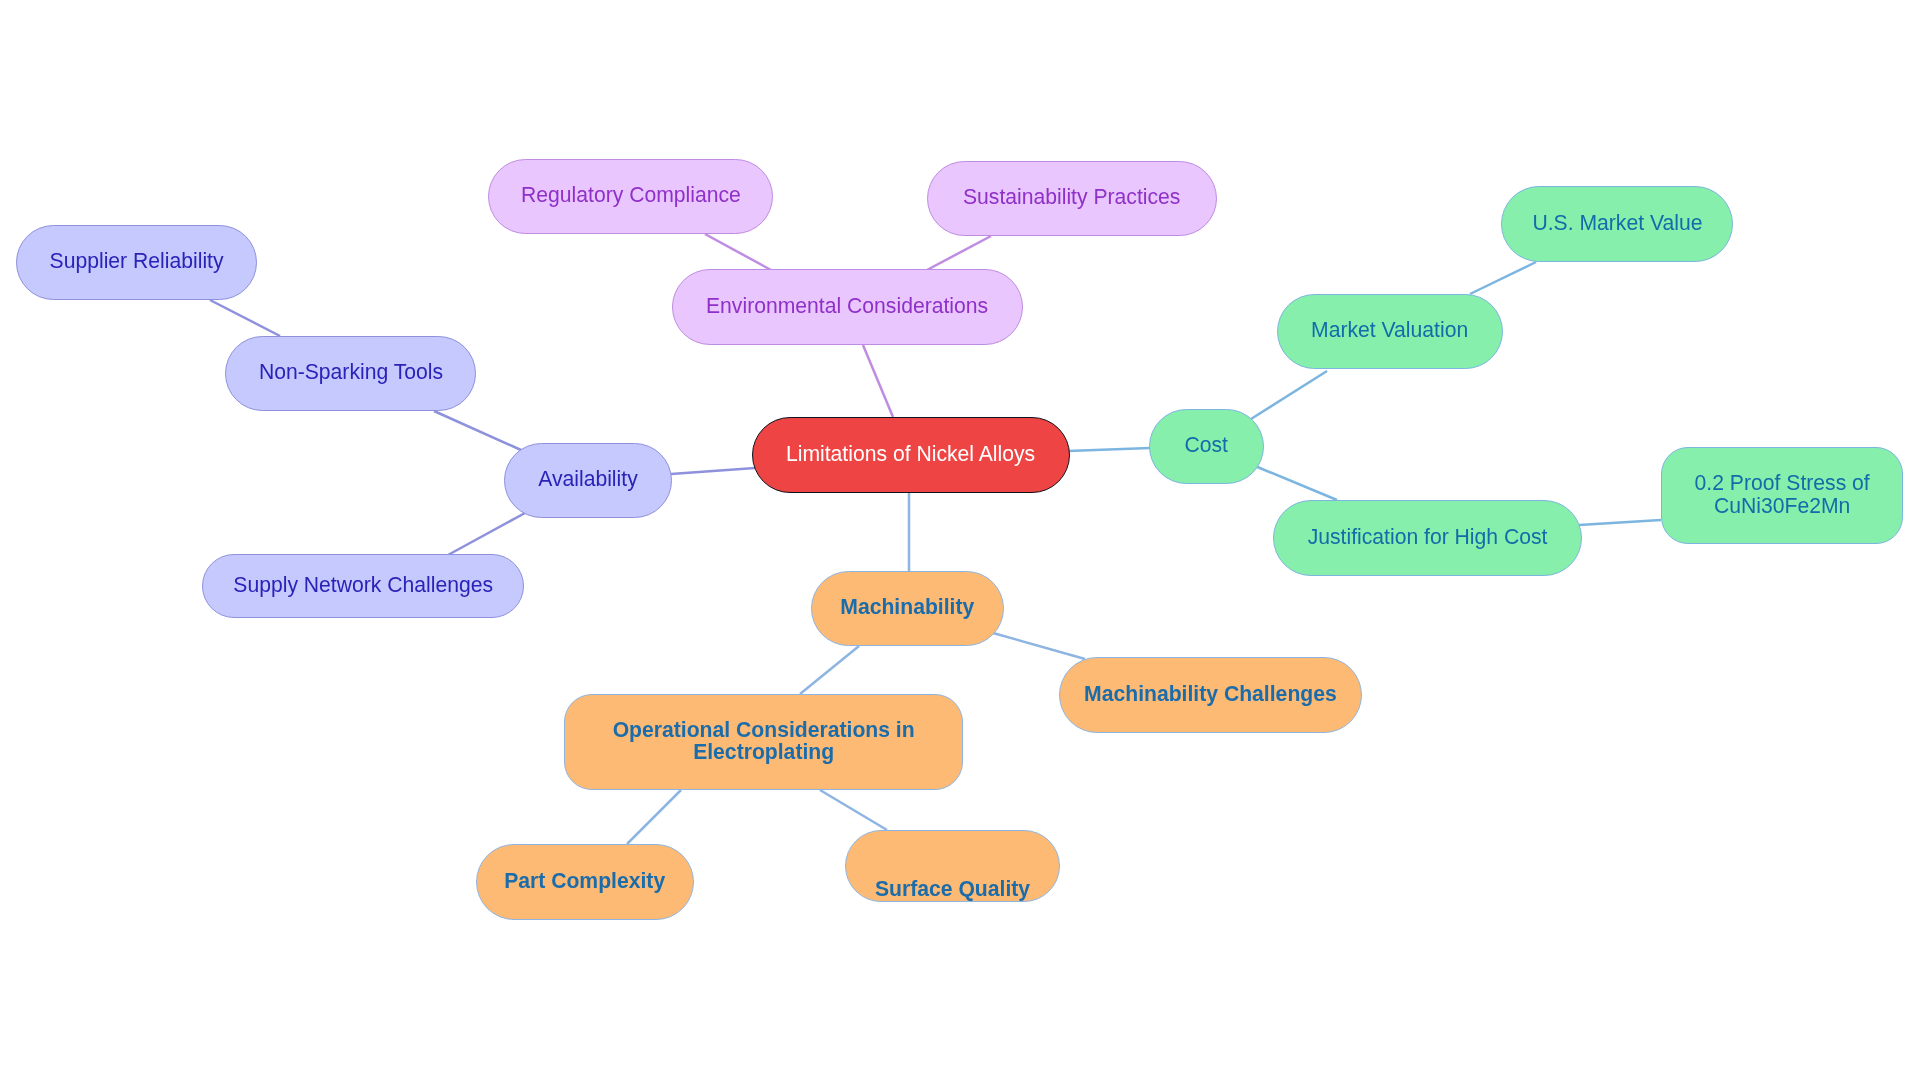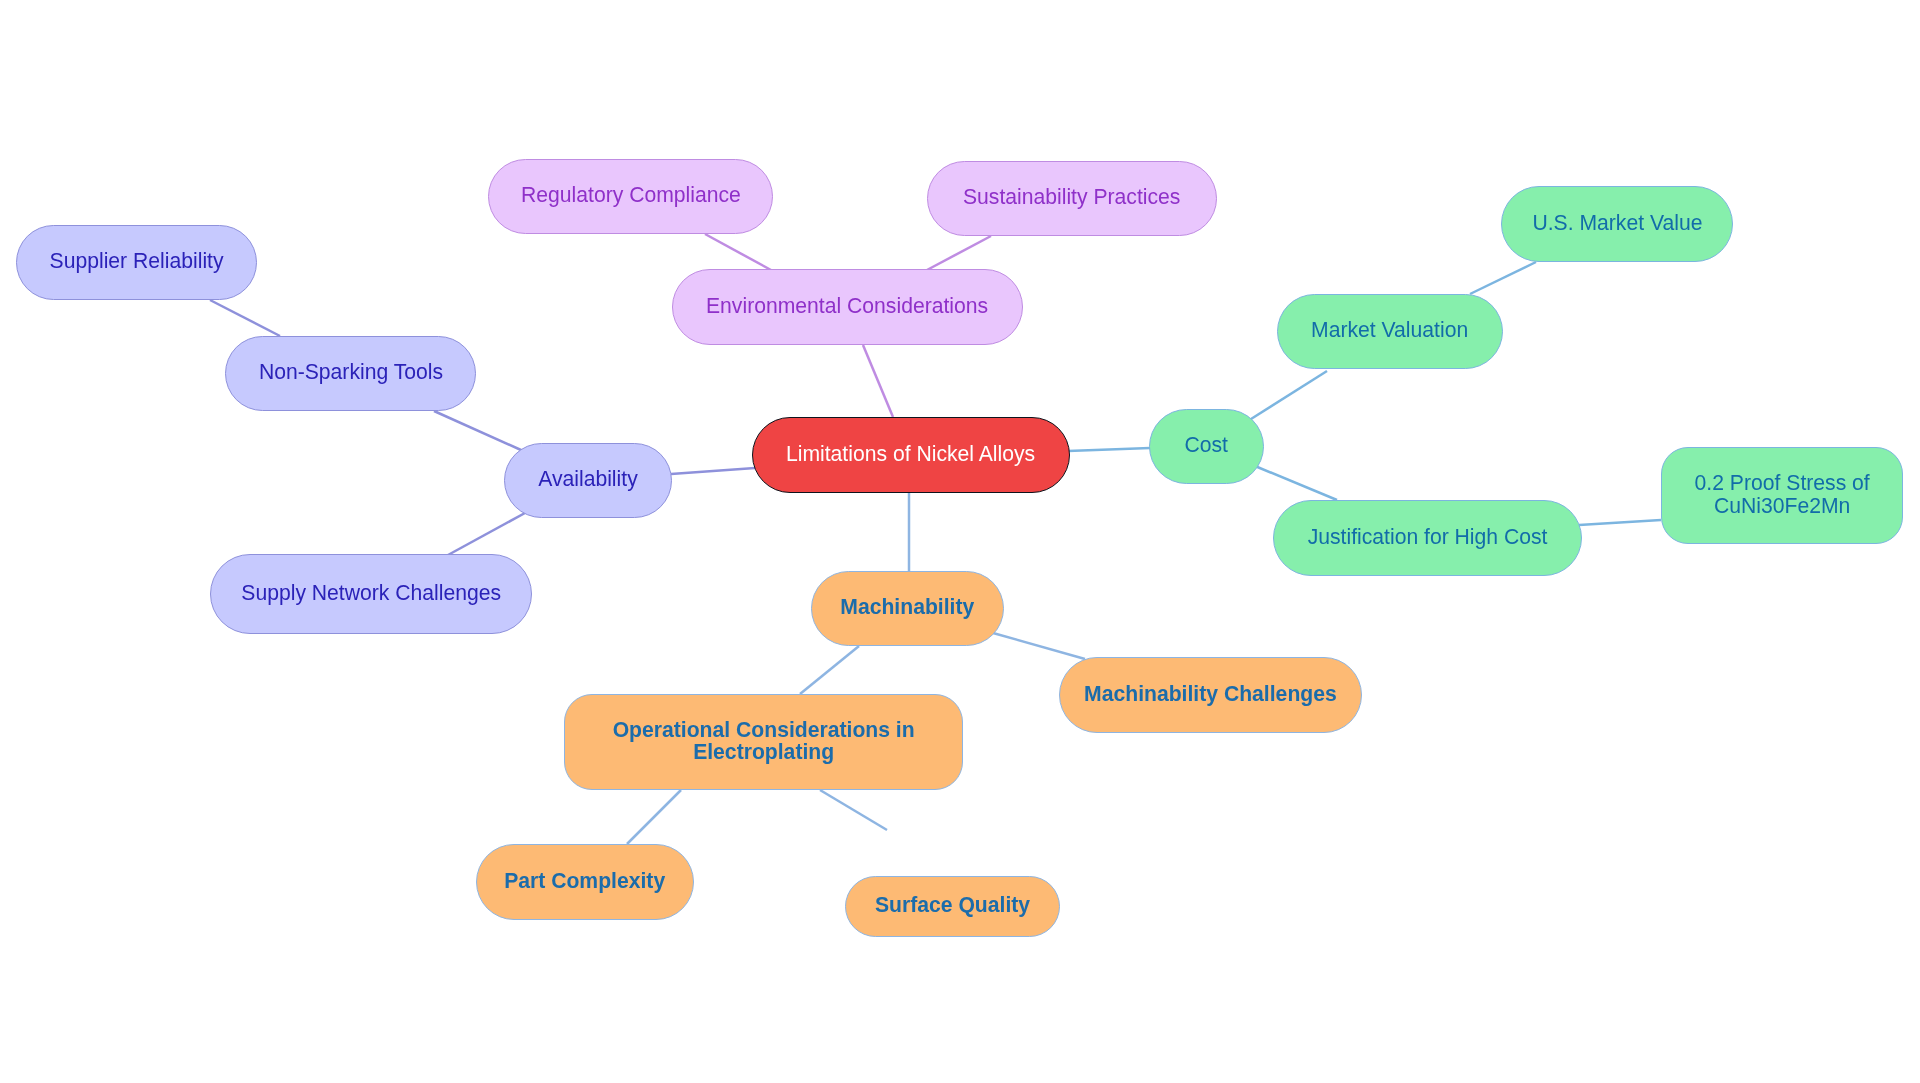--- a/index.html
+++ b/index.html
@@ -62,21 +62,21 @@
     </div>
     <div class="node blue-light" style="left: 811px; top: 571px; width: 193px; height: 75px;">
       <span class="node-label">Machinability</span>
     </div>
     <div class="node purple-mid" style="left: 16px; top: 225px; width: 241px; height: 75px;">
       <span class="node-label">Supplier Reliability</span>
     </div>
     <div class="node purple-mid" style="left: 225px; top: 336px; width: 251px; height: 75px;">
       <span class="node-label">Non-Sparking Tools</span>
     </div>
-    <div class="node purple-mid" style="left: 210px; top: 554px; width: 322px; height: 80px; align-items: center;">
+    <div class="node purple-mid" style="left: 202px; top: 554px; width: 322px; height: 64px; align-items: center;">
       <span class="node-label">Supply Network Challenges</span>
     </div>
     <div class="node pink" style="left: 488px; top: 159px; width: 285px; height: 75px;">
       <span class="node-label">Regulatory Compliance</span>
     </div>
     <div class="node pink" style="left: 927px; top: 161px; width: 290px; height: 75px;">
       <span class="node-label">Sustainability Practices</span>
     </div>
     <div class="node blue-mid" style="left: 1501px; top: 186px; width: 232px; height: 76px;">
       <span class="node-label">U.S. Market Value</span>
@@ -94,17 +94,17 @@
     <div class="node blue-light" style="left: 1059px; top: 657px; width: 303px; height: 76px;">
       <span class="node-label">Machinability Challenges</span>
     </div>
     <div class="node blue-light" style="left: 564px; top: 694px; width: 399px; height: 96px; border-radius: 28px;">
       <span class="node-label">Operational Considerations in
 Electroplating</span>
     </div>
     <div class="node blue-light" style="left: 476px; top: 844px; width: 218px; height: 76px;">
       <span class="node-label">Part Complexity</span>
     </div>
-    <div class="node blue-light" style="left: 845px; top: 876px; width: 215px; height: 61px;">
+    <div class="node blue-light" style="left: 845px; top: 830px; width: 215px; height: 72px; align-items: flex-end;">
       <span class="node-label">Surface Quality</span>
     </div>
   </div>
 </div>
 
 </body></html>

